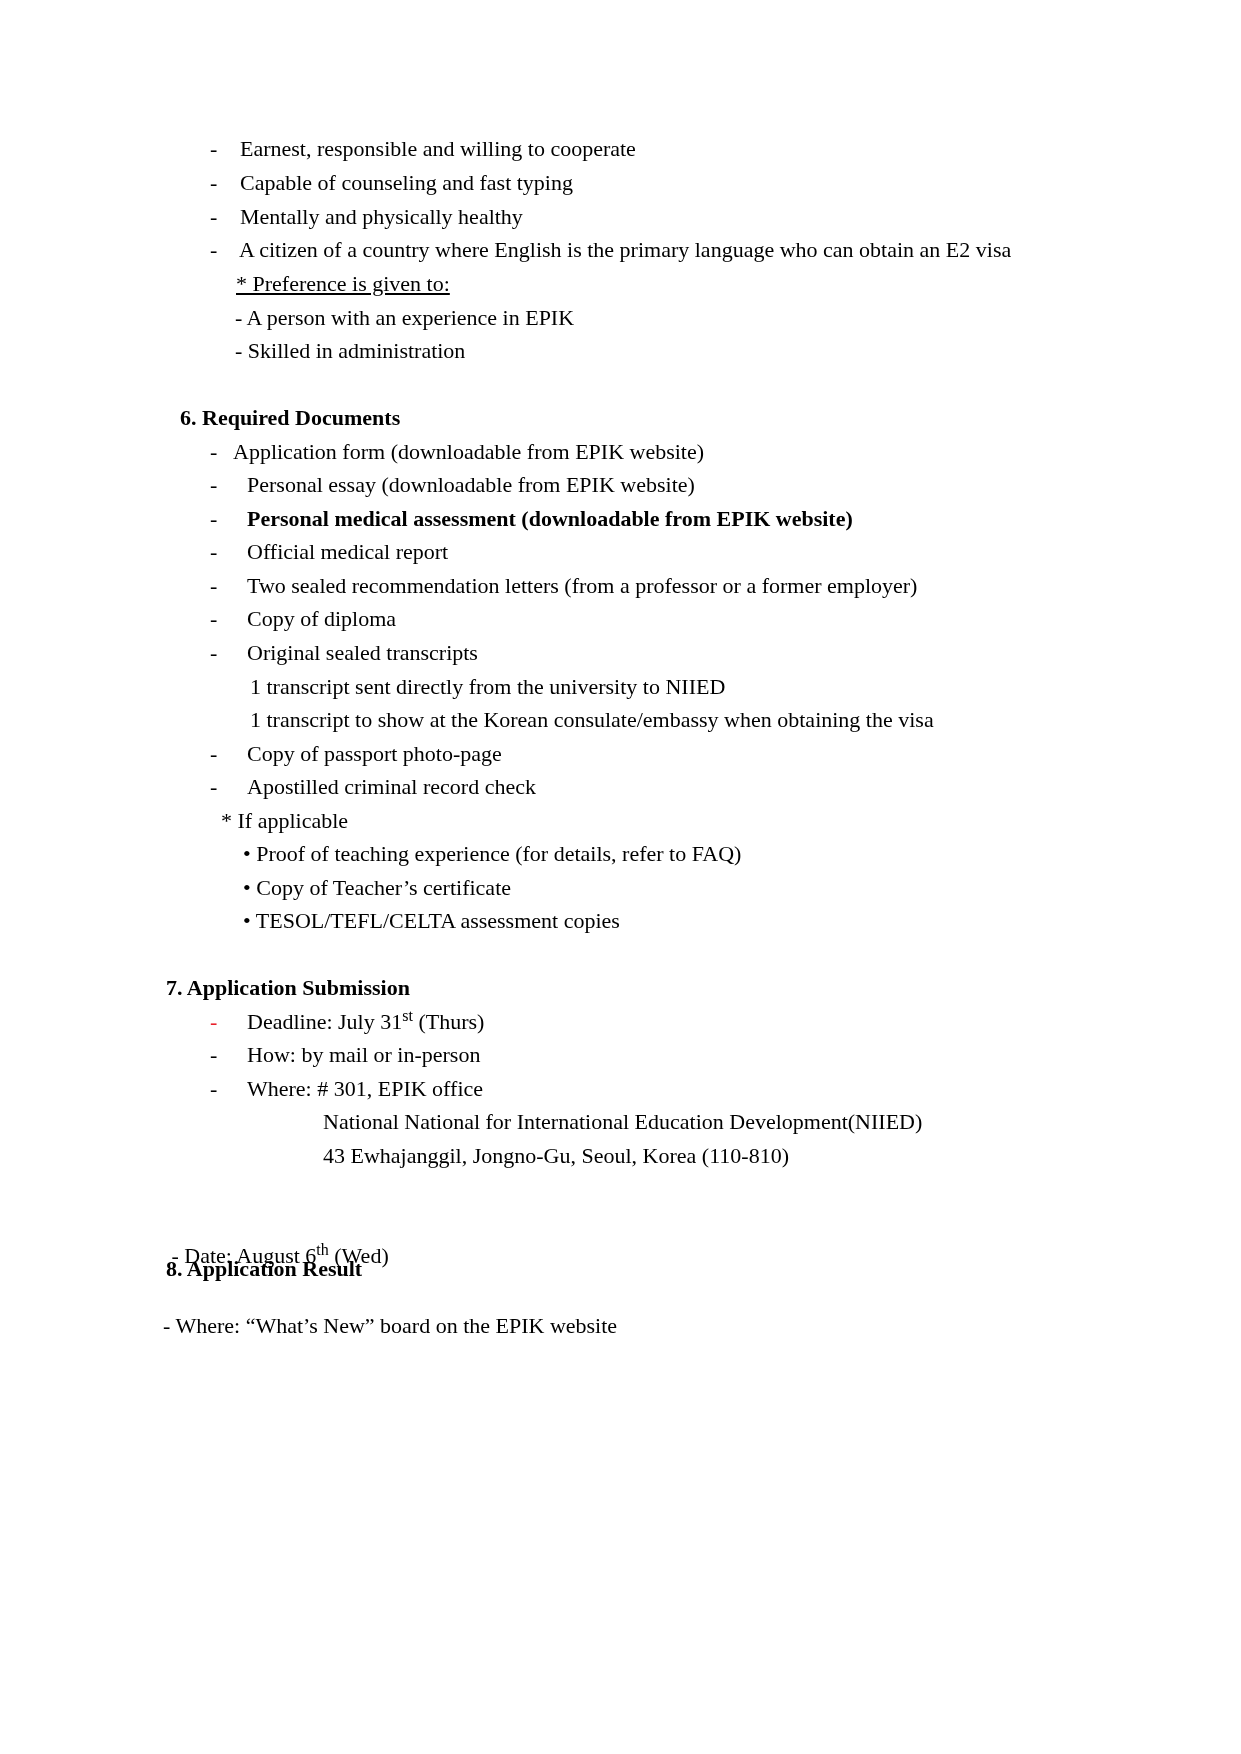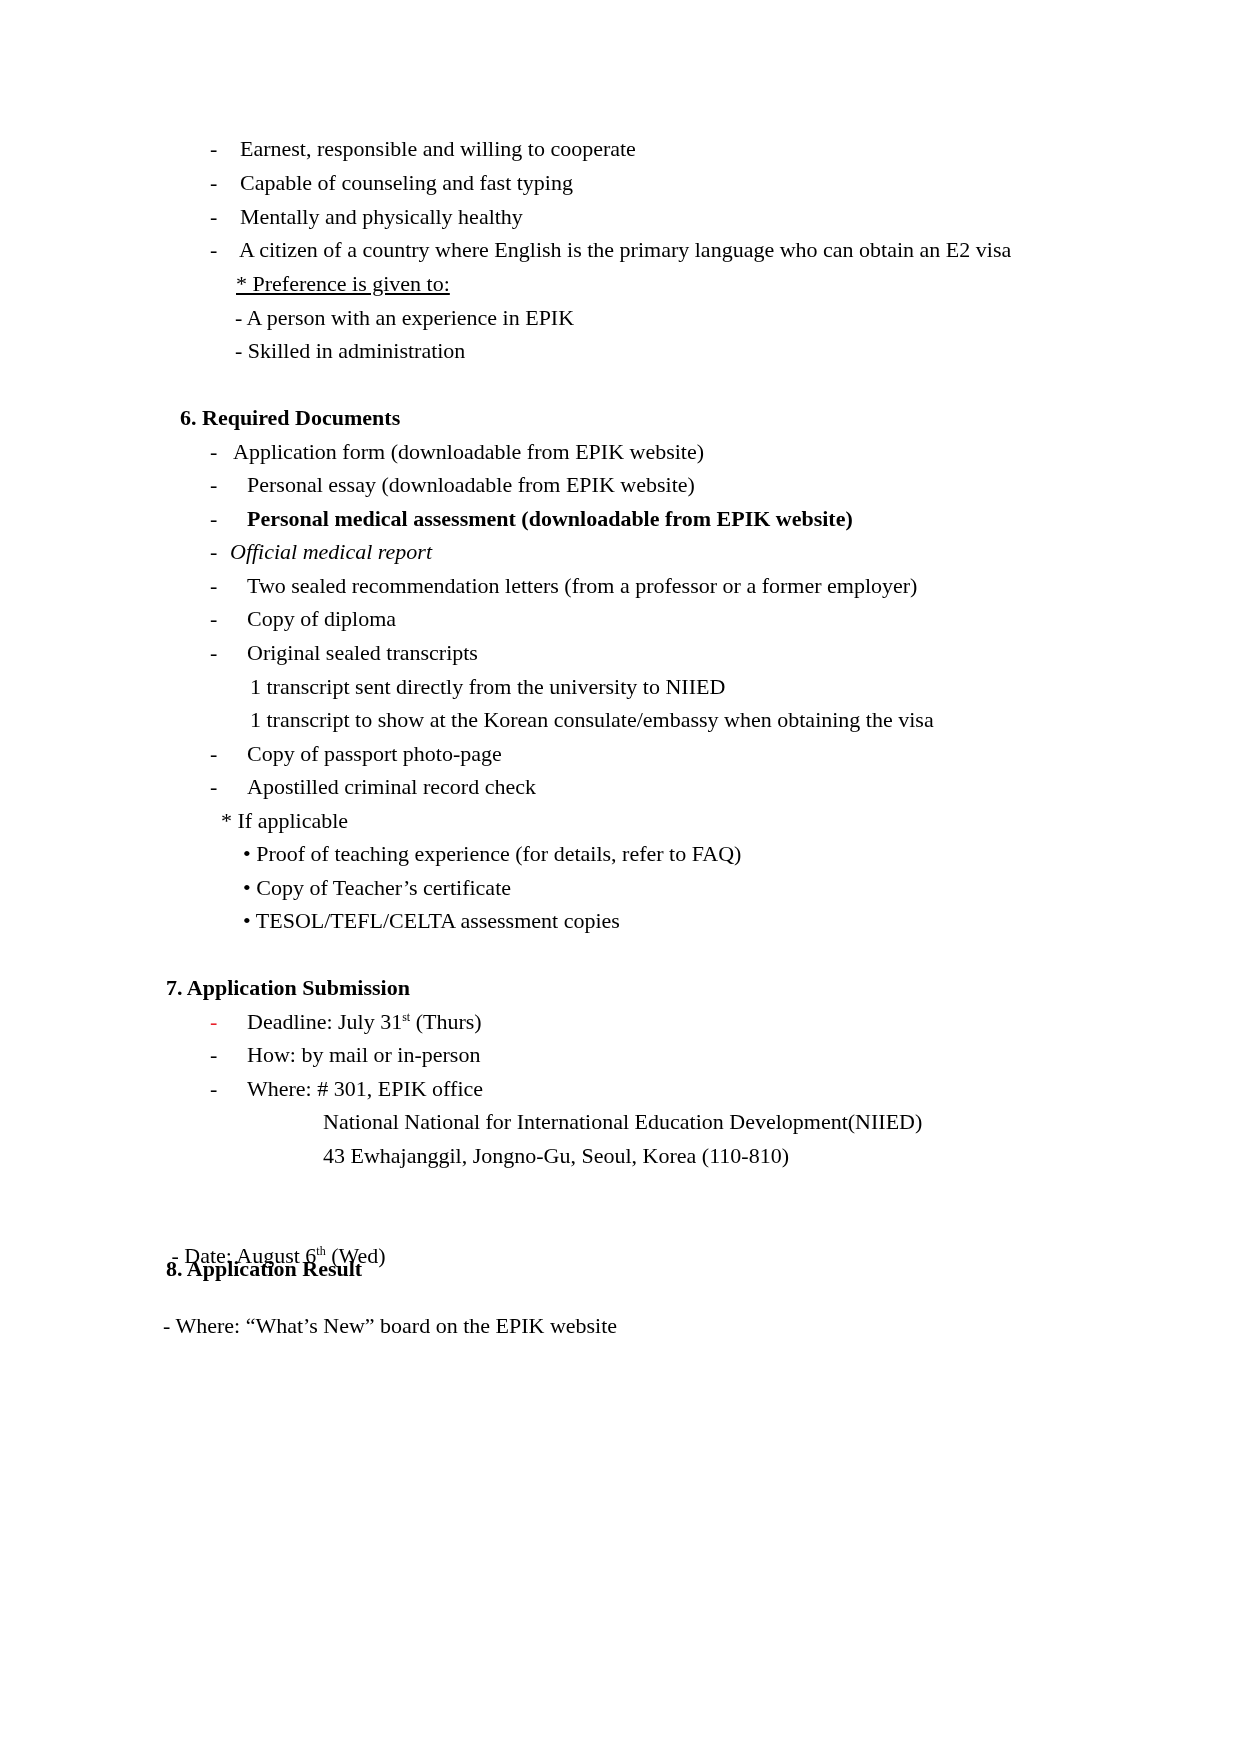--- a/index.html
+++ b/index.html
@@ -2,21 +2,21 @@
 <html><head>
 <meta charset="utf-8">
 <style>
   html, body { margin: 0; padding: 0; background: #ffffff; }
   body { width: 1241px; height: 1754px; position: relative; overflow: hidden;
          font-family: "Liberation Serif", serif; font-size: 22px; color: #000; }
   .line { position: absolute; white-space: nowrap; line-height: 26px; }
   .dash { position: absolute; white-space: nowrap; line-height: 26px; }
   .heading { font-weight: bold; }
   .red { color: #e8202a; }
-  sup { font-size: 12px; vertical-align: super; line-height: 0; }
+  sup { font-size: 16px; vertical-align: super; line-height: 0; }
 </style>
 </head>
 <body>
 
 <span class="dash" style="left:210px;top:136px;">-</span>
 <span class="line" style="left:240px;top:136px;">Earnest, responsible and willing to cooperate</span>
 <span class="dash" style="left:210px;top:170px;">-</span>
 <span class="line" style="left:240px;top:170px;">Capable of counseling and fast typing</span>
 <span class="dash" style="left:210px;top:204px;">-</span>
 <span class="line" style="left:240px;top:204px;">Mentally and physically healthy</span>
@@ -27,21 +27,21 @@
 <span class="line" style="left:235px;top:338px;">- Skilled in administration</span>
 
 <span class="line heading" style="left:180px;top:405px;">6. Required Documents</span>
 <span class="dash" style="left:210px;top:439px;">-</span>
 <span class="line" style="left:233px;top:439px;">Application form (downloadable from EPIK website)</span>
 <span class="dash" style="left:210px;top:472px;">-</span>
 <span class="line" style="left:247px;top:472px;">Personal essay (downloadable from EPIK website)</span>
 <span class="dash" style="left:210px;top:506px;">-</span>
 <span class="line" style="left:247px;top:506px;font-weight:bold;">Personal medical assessment (downloadable from EPIK website)</span>
 <span class="dash" style="left:210px;top:539px;">-</span>
-<span class="line" style="left:230px;top:539px;font-style:italic;">Official medical report</span>
+<span class="line" style="left:247px;top:539px;">Official medical report</span>
 <span class="dash" style="left:210px;top:573px;">-</span>
 <span class="line" style="left:247px;top:573px;">Two sealed recommendation letters (from a professor or a former employer)</span>
 <span class="dash" style="left:210px;top:606px;">-</span>
 <span class="line" style="left:247px;top:606px;">Copy of diploma</span>
 <span class="dash" style="left:210px;top:640px;">-</span>
 <span class="line" style="left:247px;top:640px;">Original sealed transcripts</span>
 <span class="line" style="left:250px;top:674px;">1 transcript sent directly from the university to NIIED</span>
 <span class="line" style="left:250px;top:707px;">1 transcript to show at the Korean consulate/embassy when obtaining the visa</span>
 <span class="dash" style="left:210px;top:741px;">-</span>
 <span class="line" style="left:247px;top:741px;">Copy of passport photo-page</span>

